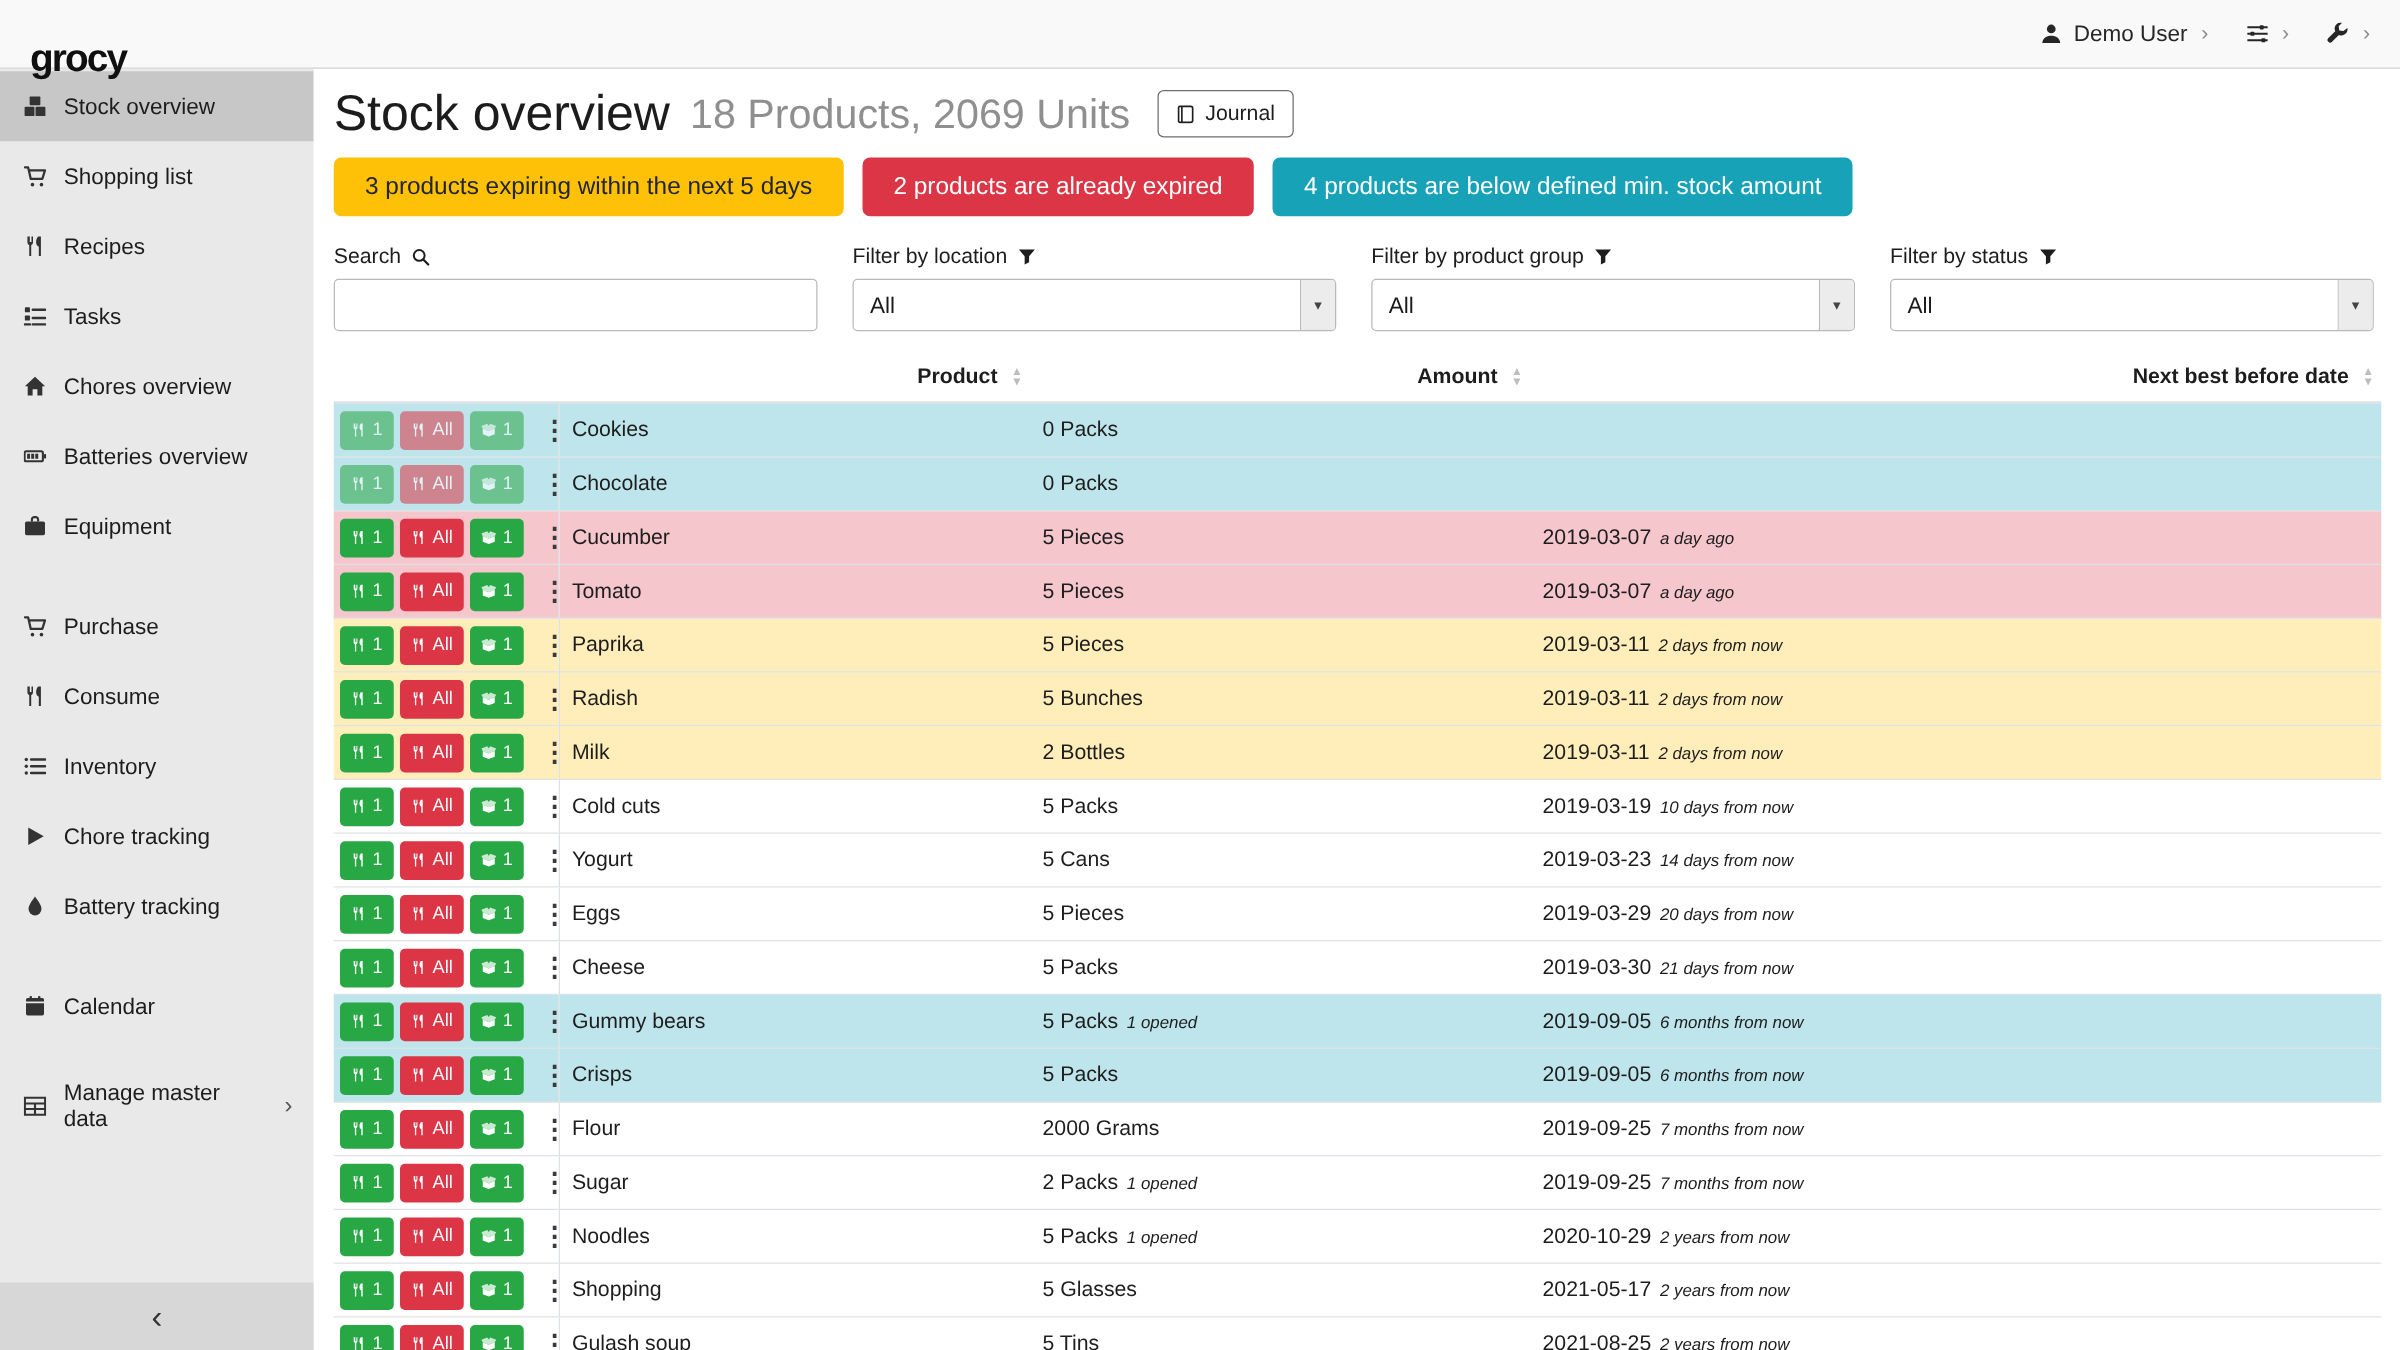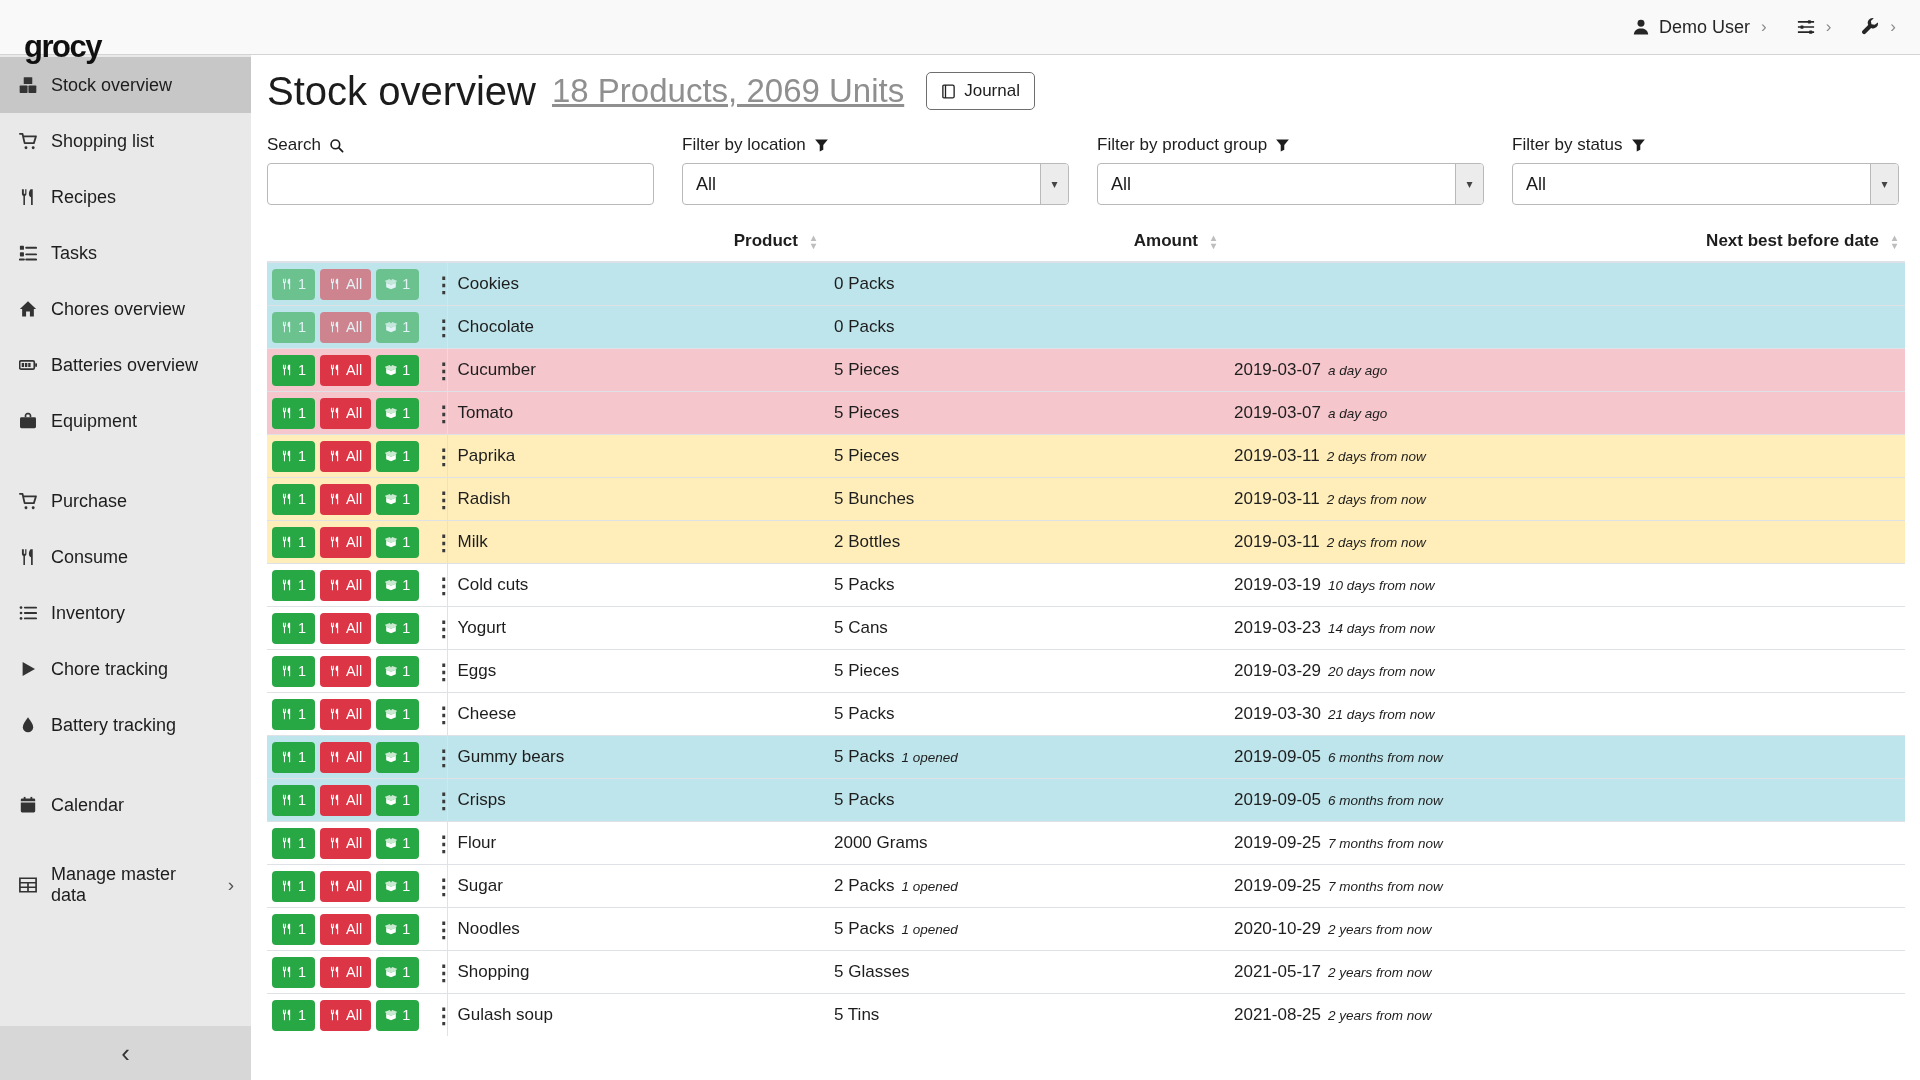--- a/index.html
+++ b/index.html
@@ -32,21 +32,21 @@
   .icon svg{width:18px;height:18px;display:block;}
   .side-item .icon{width:22px;color:#333;}
   .icon.sm svg{width:15px;height:15px;}
   .icon.btn-ic svg{width:12px;height:12px;}
 
   
   .main{position:absolute;left:251px;top:55px;right:0;bottom:0;
         padding:14px 15px 0 16px;box-sizing:border-box;overflow:hidden;background:#fff;}
   .page-header{display:flex;align-items:center;gap:16px;}
   .page-title{font-size:40px;font-weight:500;color:#1c1c1c;margin:0;line-height:1.1;}
-  .page-subtitle{font-size:33px;color:#8f8f8f;font-weight:400;text-decoration:underline;}
+  .page-subtitle{font-size:33px;color:#8f8f8f;font-weight:400;}
   .journal-btn{display:flex;align-items:center;gap:8px;border:1px solid #6e6e6e;
                border-radius:5px;background:#fff;padding:8px 14px;font-size:17px;
                color:#1d1d1d;cursor:pointer;margin-left:6px;font-family:inherit;}
 
   
   .alerts{display:flex;gap:15px;margin-top:13px;}
   .alert-pill{height:47px;display:inline-flex;align-items:center;padding:0 25px;
               border-radius:6px;font-size:19.5px;cursor:pointer;white-space:nowrap;}
 
   
@@ -272,20 +272,25 @@
         <span class="icon sm">
             <svg viewBox="0 0 16 16" fill="currentColor">
               <path d="M3 1.2h9.4A1.6 1.6 0 0 1 14 2.8v10.4a1.6 1.6 0 0 1-1.6 1.6H3a1 1 0 0 1-1-1V2.2a1 1 0 0 1 1-1z" fill="none" stroke="currentColor" stroke-width="1.4"></path>
               <path d="M4.8 1.2v13.6" stroke="currentColor" stroke-width="1.4"></path>
             </svg>
           </span>
         <span>Journal</span>
       </button>
     </div>
 
+    <div class="alerts" id="alerts">
+        <div class="alert-pill" style="background: rgb(255, 193, 7); color: rgb(33, 37, 41);">3 products expiring within the next 5 days</div>
+        <div class="alert-pill" style="background: rgb(220, 53, 69); color: rgb(255, 255, 255);">2 products are already expired</div>
+        <div class="alert-pill" style="background: rgb(23, 162, 184); color: rgb(255, 255, 255);">4 products are below defined min. stock amount</div>
+      </div>
 
     <div class="filters">
       <div class="filter-group">
         <div class="filter-label">
           <span>Search</span>
           <span class="icon sm">
               <svg viewBox="0 0 16 16" fill="currentColor">
                 <circle cx="6.8" cy="6.8" r="4.6" fill="none" stroke="currentColor" stroke-width="1.7"></circle>
                 <path d="m10.3 10.3 4.2 4.2" stroke="currentColor" stroke-width="1.9" stroke-linecap="round"></path>
               </svg>

